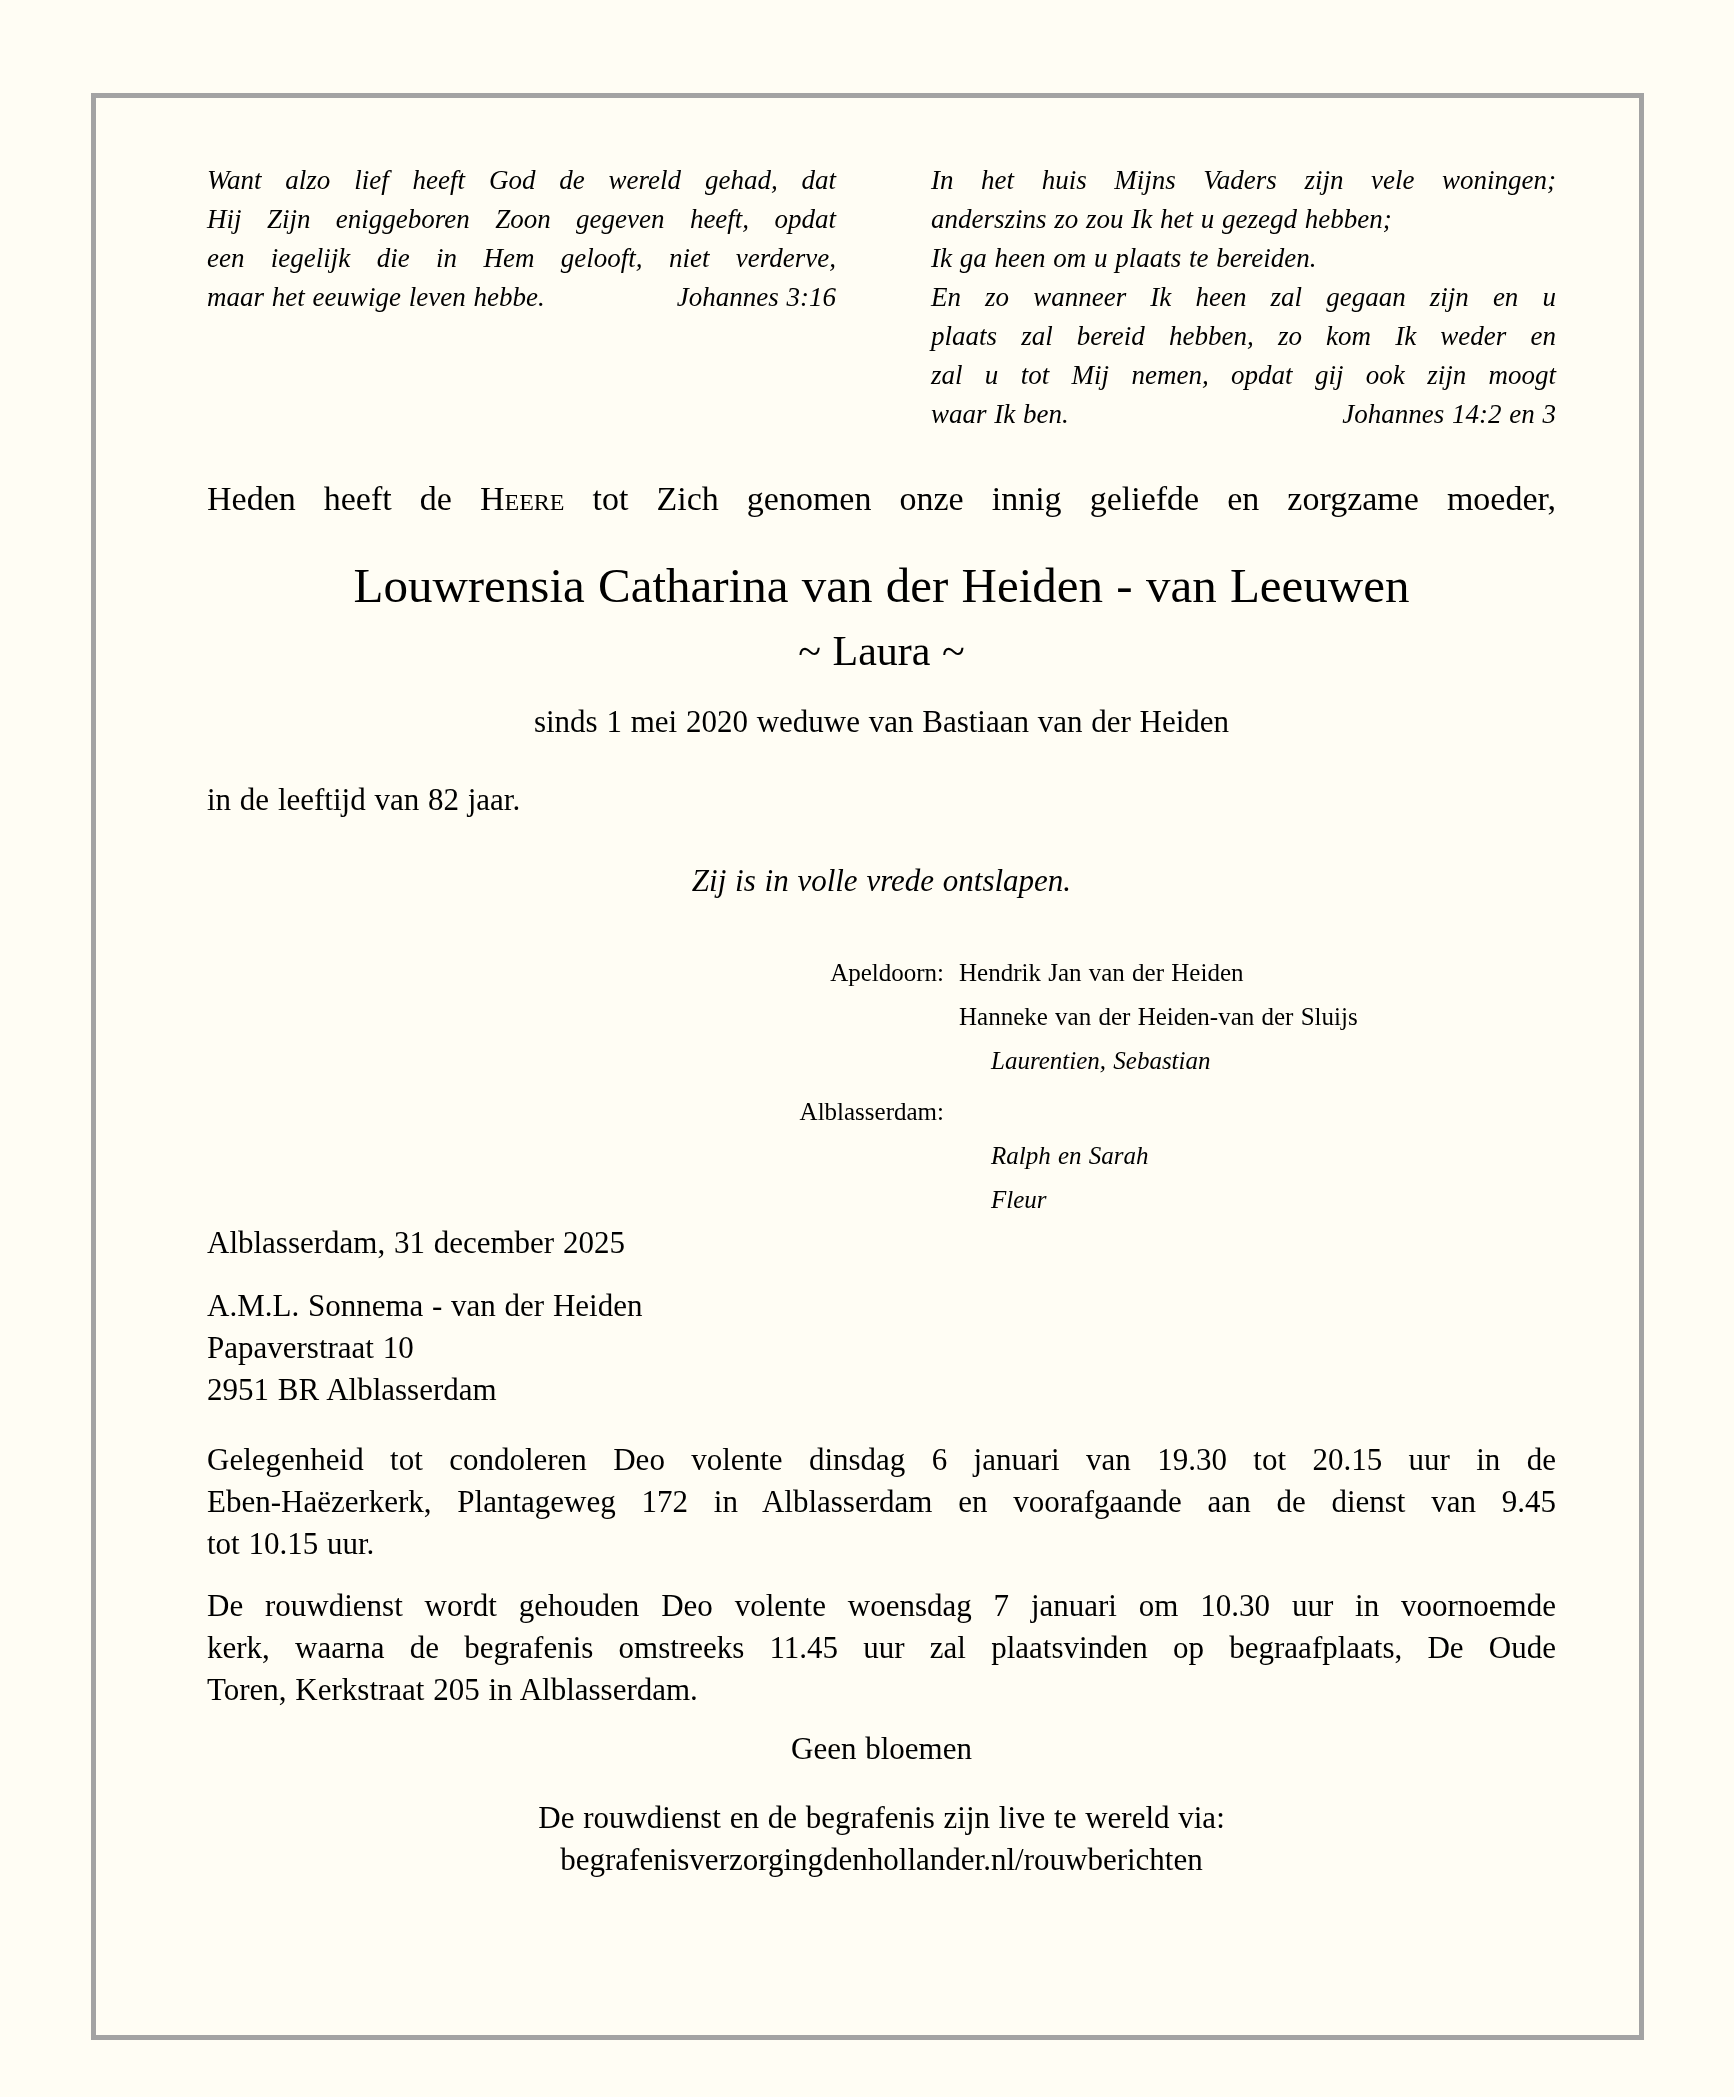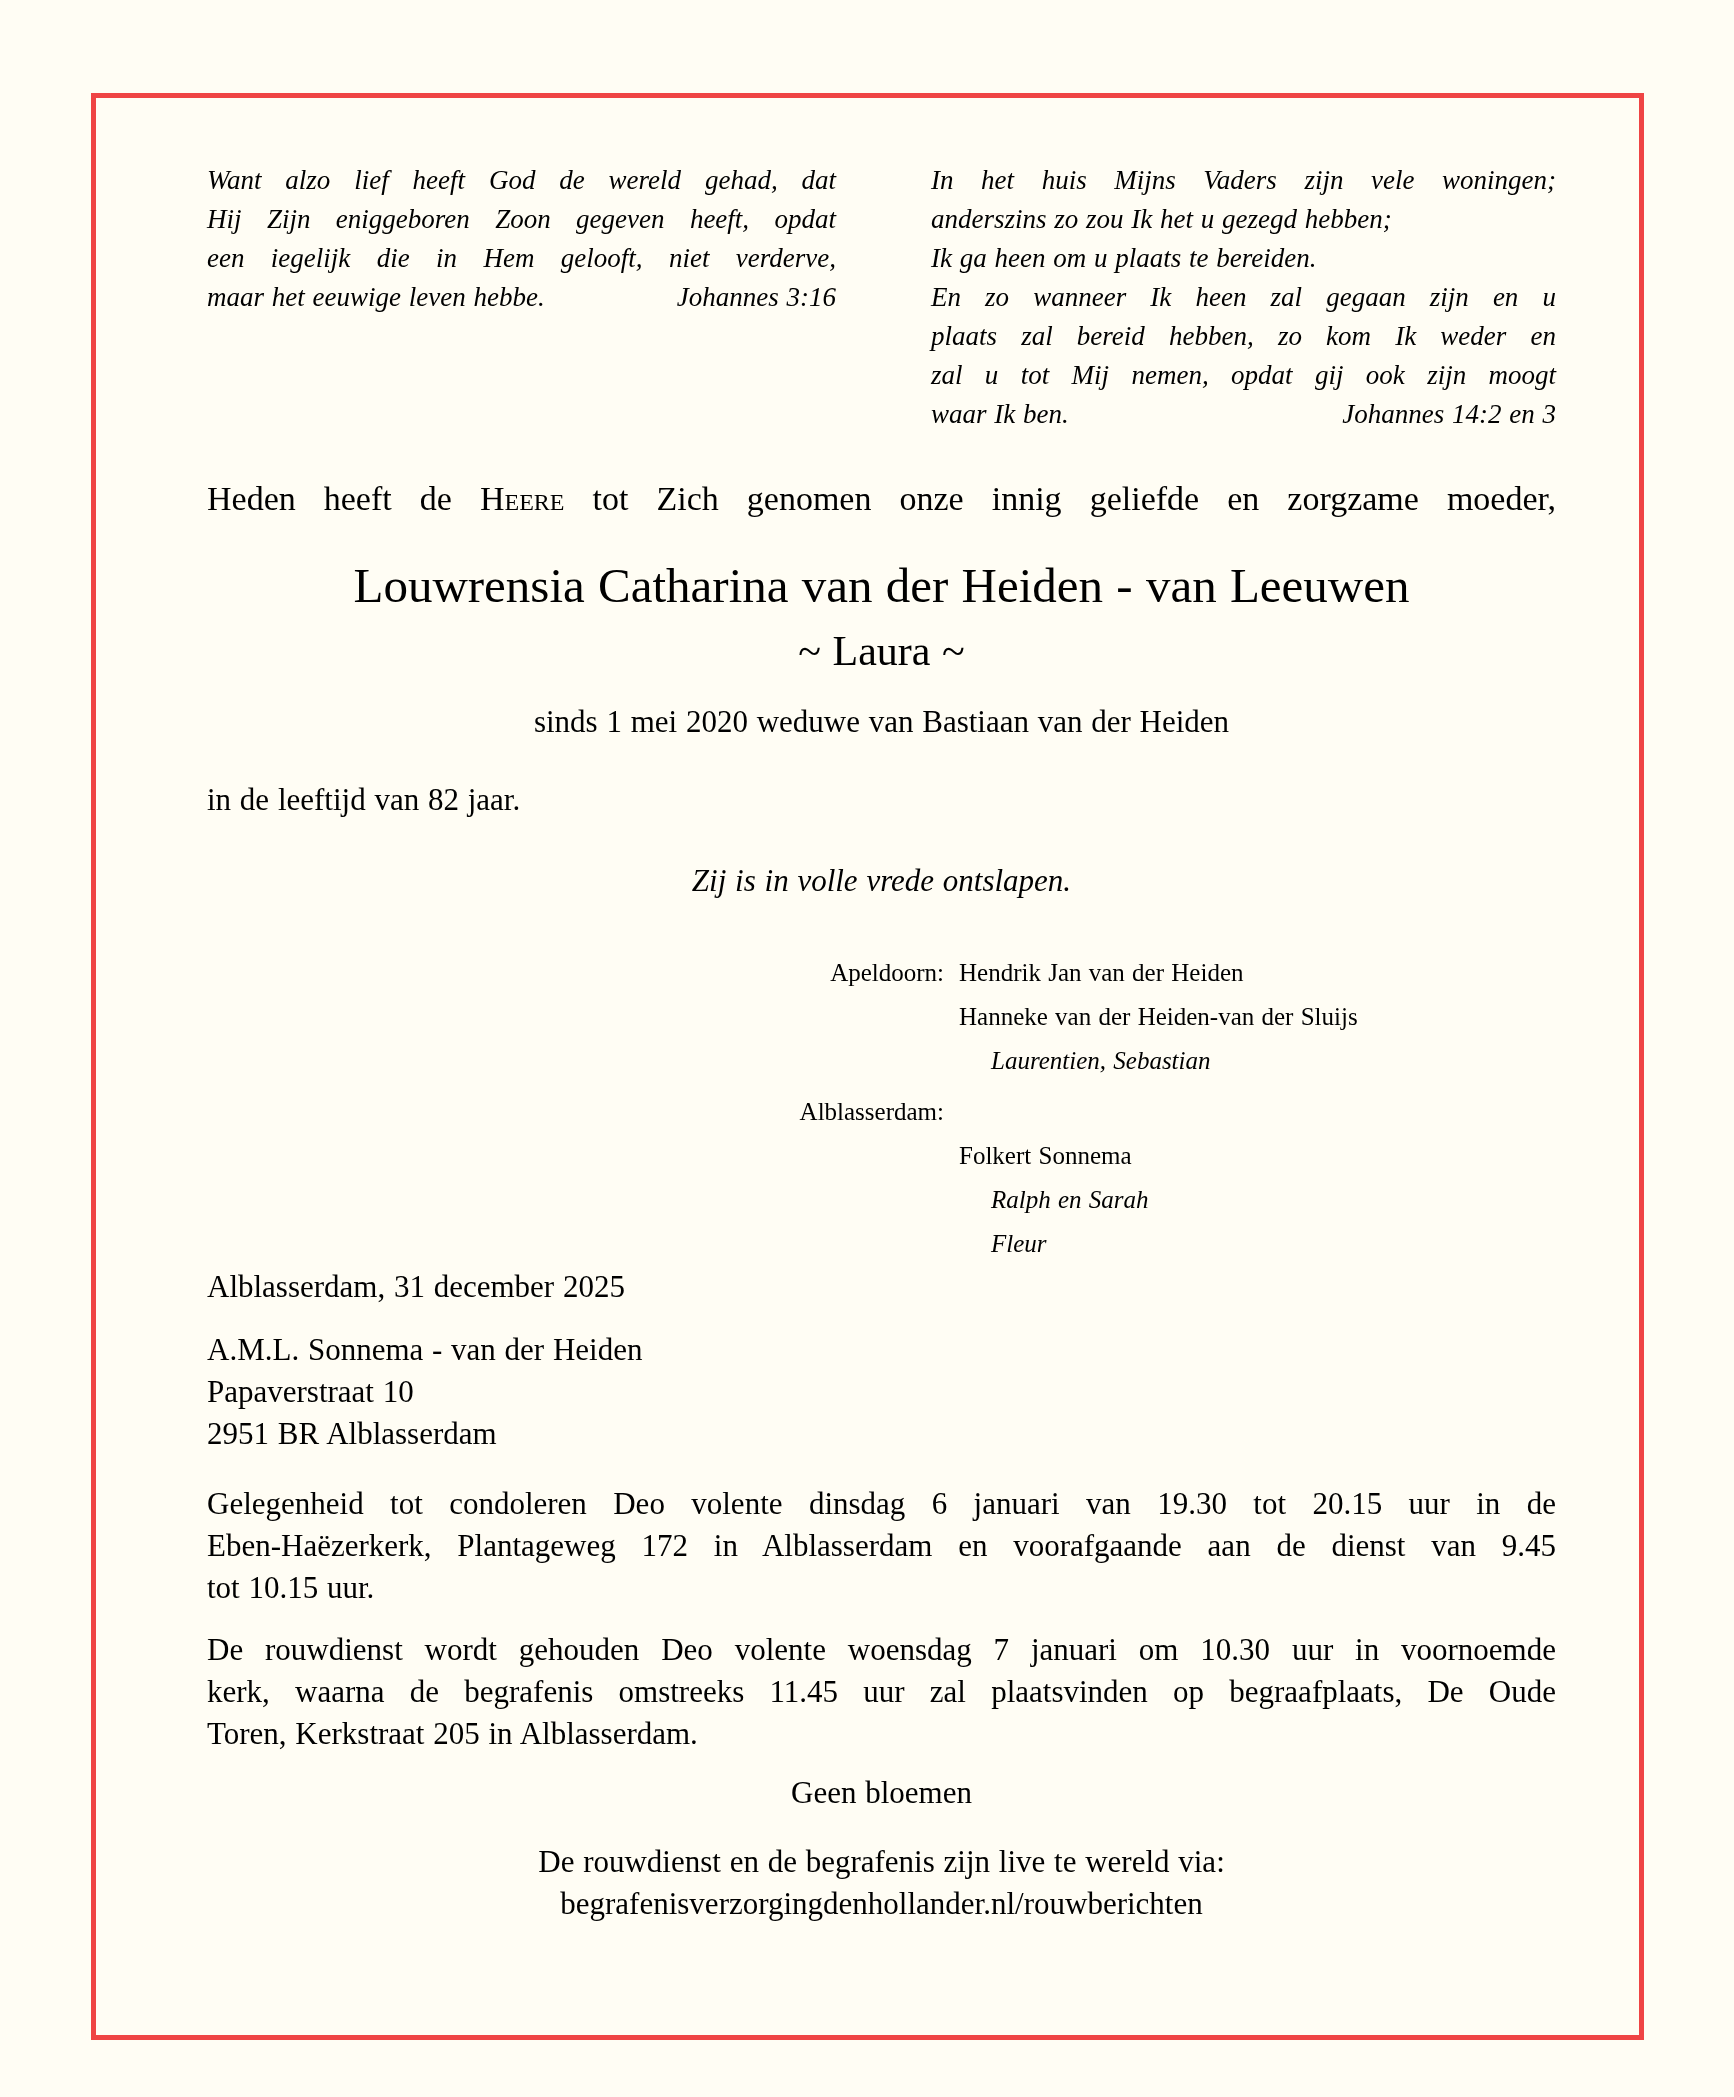--- a/index.html
+++ b/index.html
@@ -15,21 +15,21 @@
     font-family: "Liberation Serif", serif;
     word-spacing: 0.15em;
     overflow: hidden;
   }
   .frame {
     position: absolute;
     left: 91px;
     top: 93px;
     width: 1553px;
     height: 1947px;
-    border: 5px solid #ef4444;
+    border: 5px solid #a3a3a3;
     box-sizing: border-box;
   }
   .content {
     position: absolute;
     left: 111px;
     top: 63px;
     width: 1349px;
   }
   
   .quotes {
@@ -190,24 +190,20 @@
         <div class="lbl"></div>
         <div class="nm">Hanneke van der Heiden-van der Sluijs</div>
       </div>
       <div class="row indent">
         <div class="lbl"></div>
         <div class="nm">Laurentien, Sebastian</div>
       </div>
       <div class="row group2">
         <div class="lbl">Alblasserdam:</div>
       </div>
-      <div class="row">
-        <div class="lbl"></div>
-        <div class="nm">Folkert Sonnema</div>
-      </div>
       <div class="row indent">
         <div class="lbl"></div>
         <div class="nm">Ralph en Sarah</div>
       </div>
       <div class="row indent">
         <div class="lbl"></div>
         <div class="nm">Fleur</div>
       </div>
     </div>
 

